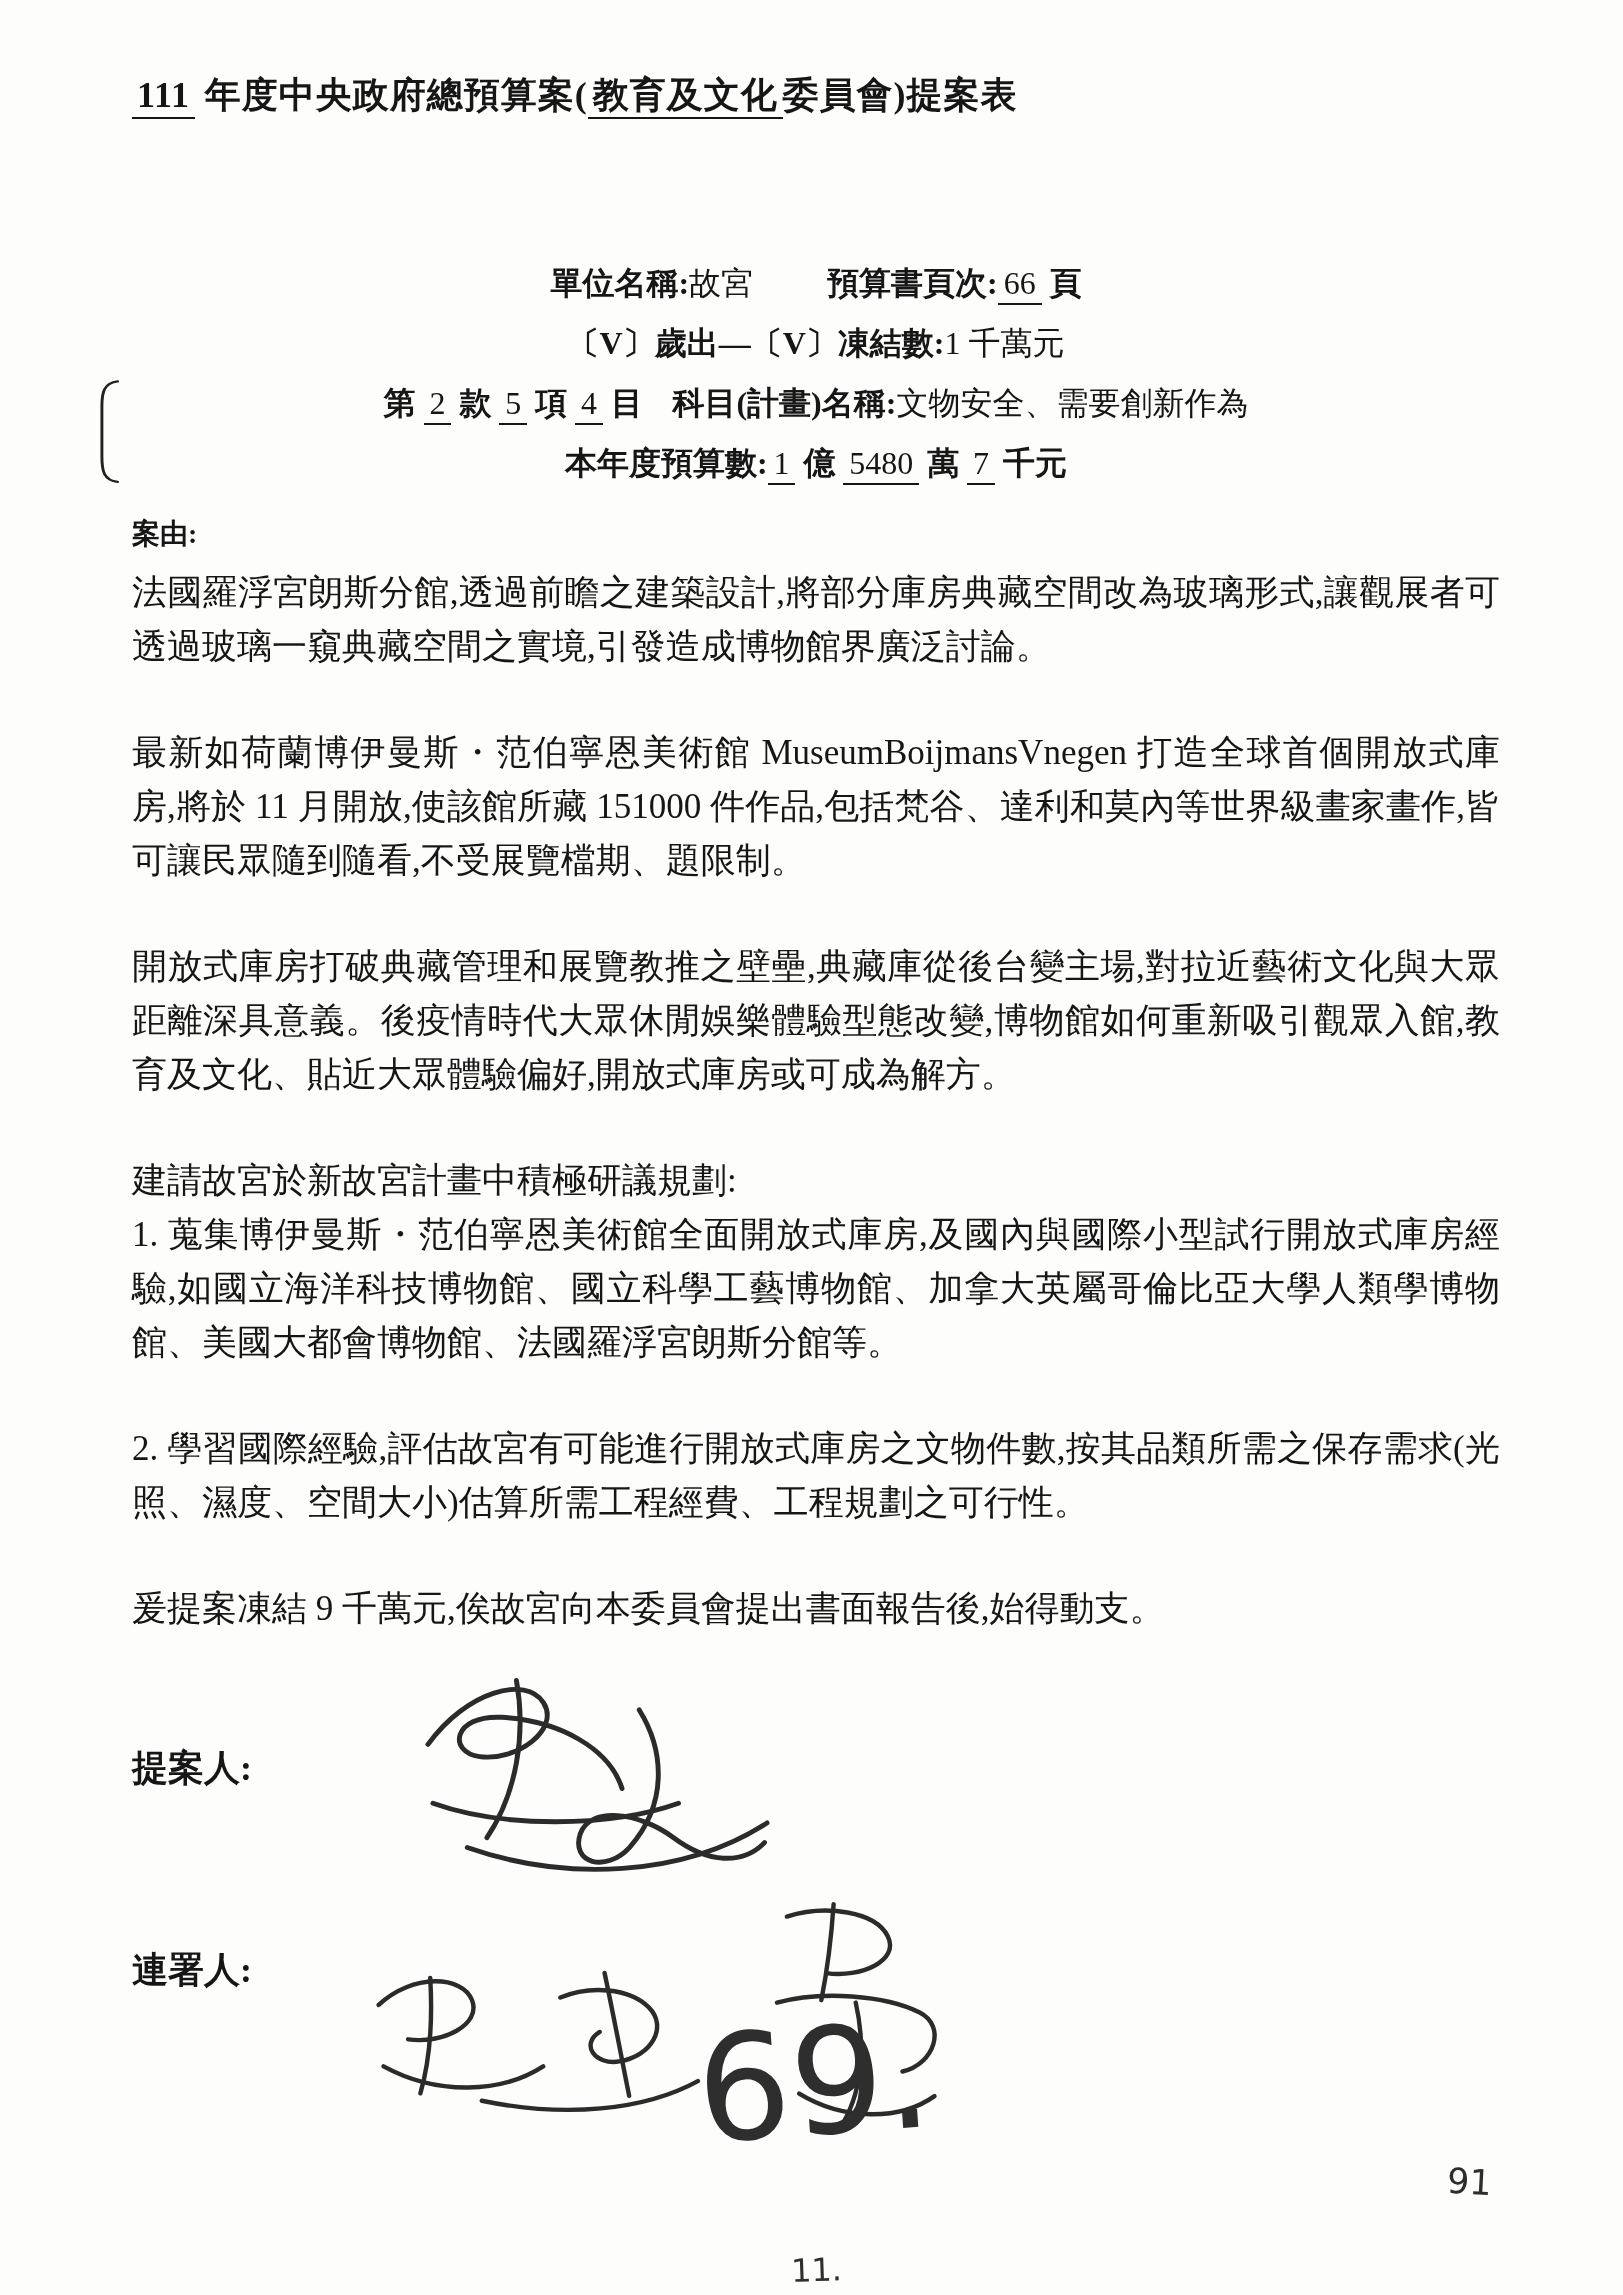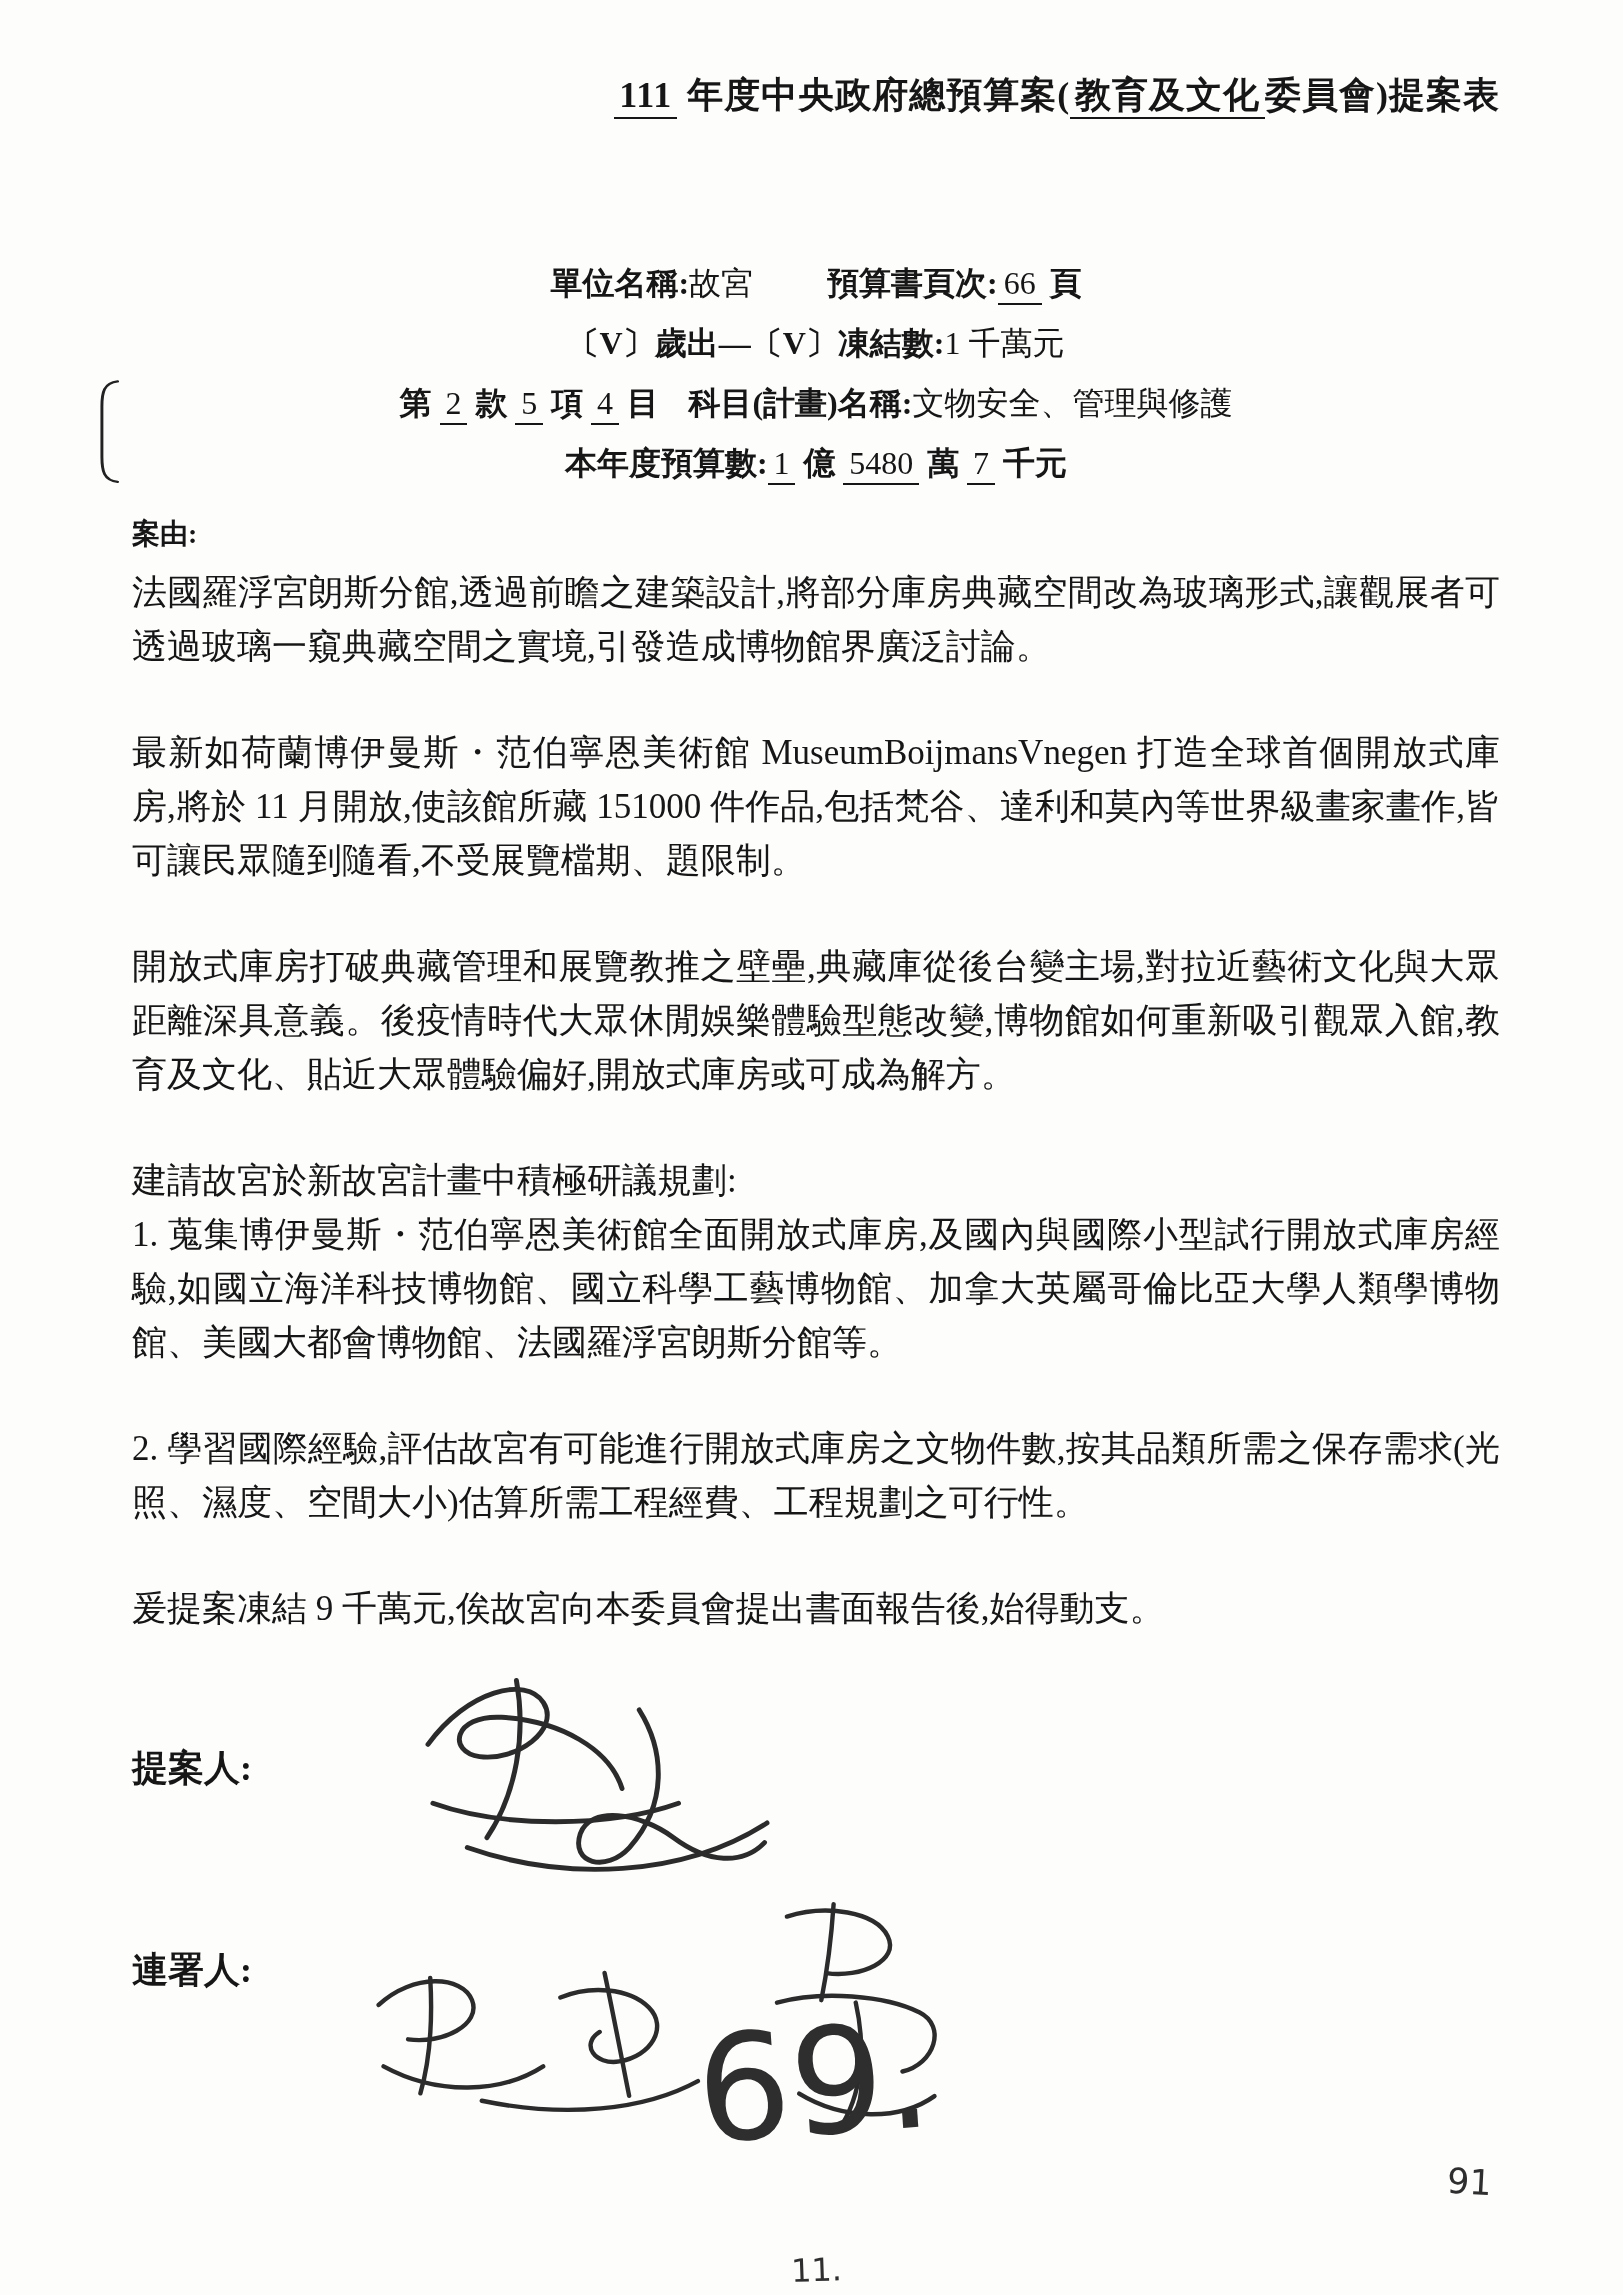--- a/index.html
+++ b/index.html
@@ -9,21 +9,21 @@
     margin:0 auto;
     background:#fdfdfc;
     font-family:"Liberation Serif","DejaVu Serif",serif;
     color:#161616;
     overflow:hidden;
   }
   .content { padding:0 123px 0 132px; }
 
   .title {
     margin:74px 0 0 0;
-    text-align:right;
+    text-align:left;
     font-size:36px;
     font-weight:700;
     letter-spacing:1px;
     line-height:1.2;
   }
   .u  { border-bottom:2.5px solid #161616; padding:0 4.9px 2px 4.9px; }
   .u-val { border-bottom:2.5px solid #161616; padding:0 5.9px 2px 5.9px; font-weight:400; }
 
   .header-block { margin-top:147px; }
   .hdr {
@@ -100,21 +100,21 @@
 
       <div class="hdr"><span>單位名稱:</span><span class="val">故宮</span><span class="gap"></span><span>預算書頁次:</span><span class="u-val">66</span> <span>頁</span></div>
 
       <div class="hdr"><span>〔V〕</span><span>歲出—</span><span>〔V〕</span><span>凍結數:</span><span class="val">1 千萬元</span></div>
 
       <div class="bracket-group">
         <svg class="bracket" viewBox="0 0 46 270" preserveAspectRatio="none">
           <path d="M42,6 C14,10 10,34 10,70 L10,200 C10,236 14,260 42,264" fill="none" stroke="#222" stroke-width="6" stroke-linecap="round"></path>
         </svg>
 
-        <div class="hdr"><span>第</span> <span class="u-val">2</span> <span>款</span> <span class="u-val">5</span> <span>項</span> <span class="u-val">4</span> <span>目</span><span class="gap2"></span><span>科目(計畫)名稱:</span><span class="val">文物安全、管理與修護</span></div>
+        <div class="hdr"><span>第</span> <span class="u-val">2</span> <span>款</span> <span class="u-val">5</span> <span>項</span> <span class="u-val">4</span> <span>目</span><span class="gap2"></span><span>科目(計畫)名稱:</span><span class="val">文物安全、需要創新作為</span></div>
 
         <div class="hdr" style="margin-bottom:0"><span>本年度預算數:</span><span class="u-val">1</span> <span>億</span> <span class="u-val">5480</span> <span>萬</span> <span class="u-val">7</span> <span>千元</span></div>
       </div>
 
     </div>
 
     <div class="case-label">案由:</div>
 
     <p class="para">法國羅浮宮朗斯分館,透過前瞻之建築設計,將部分庫房典藏空間改為玻璃形式,讓觀展者可透過玻璃一窺典藏空間之實境,引發造成博物館界廣泛討論。</p>
     <p class="para">最新如荷蘭博伊曼斯・范伯寧恩美術館 MuseumBoijmansVnegen 打造全球首個開放式庫房,將於 11 月開放,使該館所藏 151000 件作品,包括梵谷、達利和莫內等世界級畫家畫作,皆可讓民眾隨到隨看,不受展覽檔期、題限制。</p>

